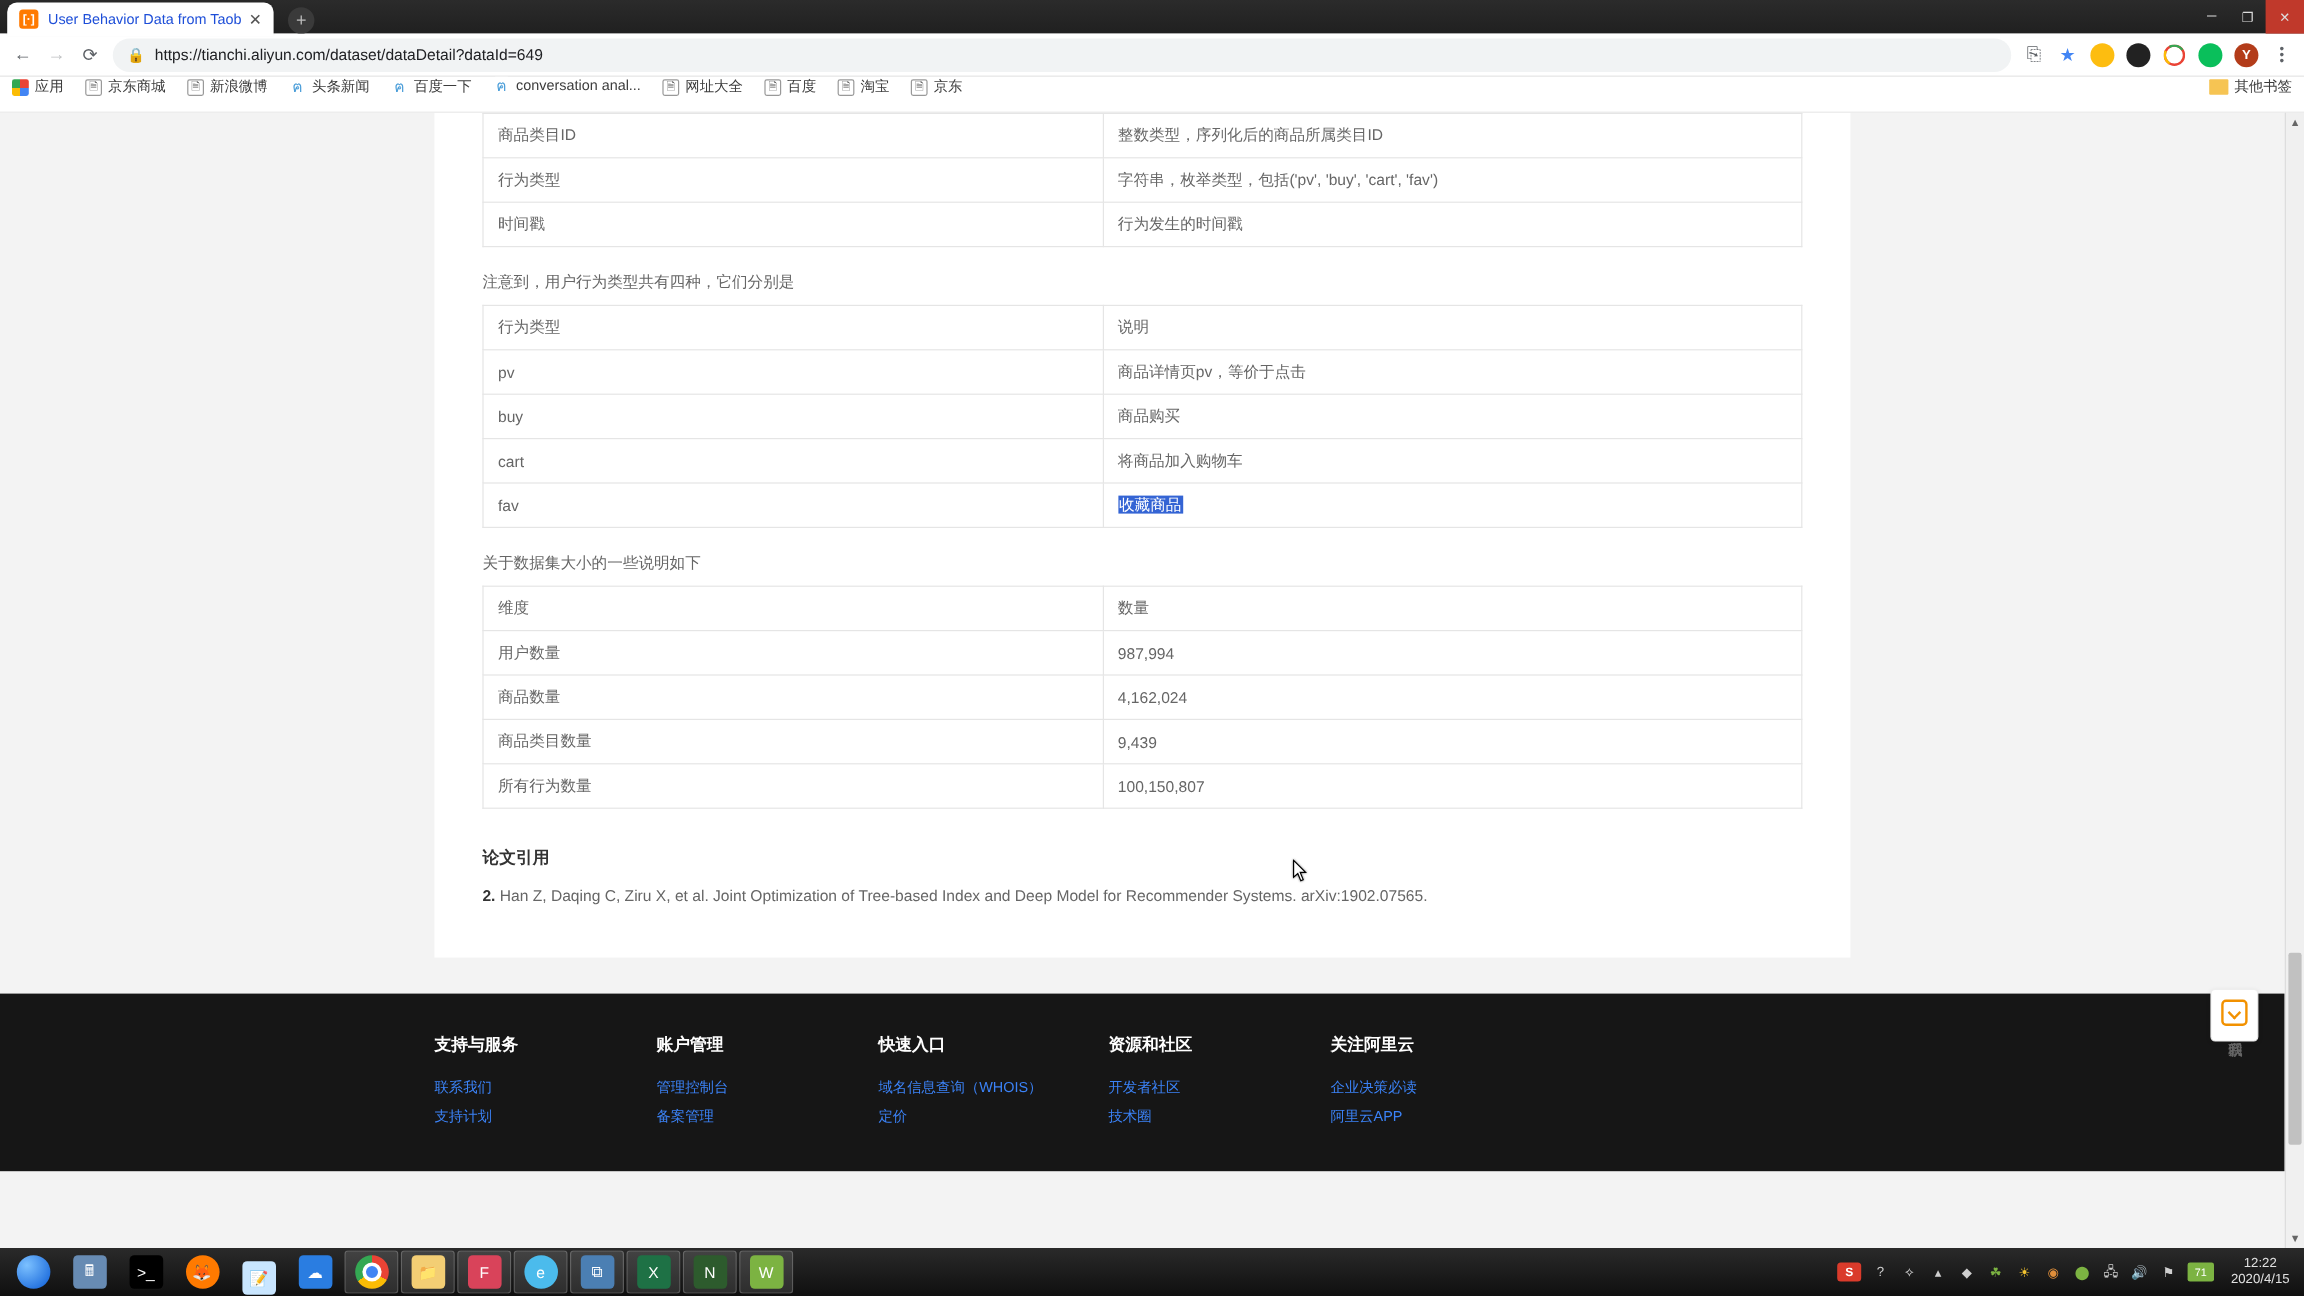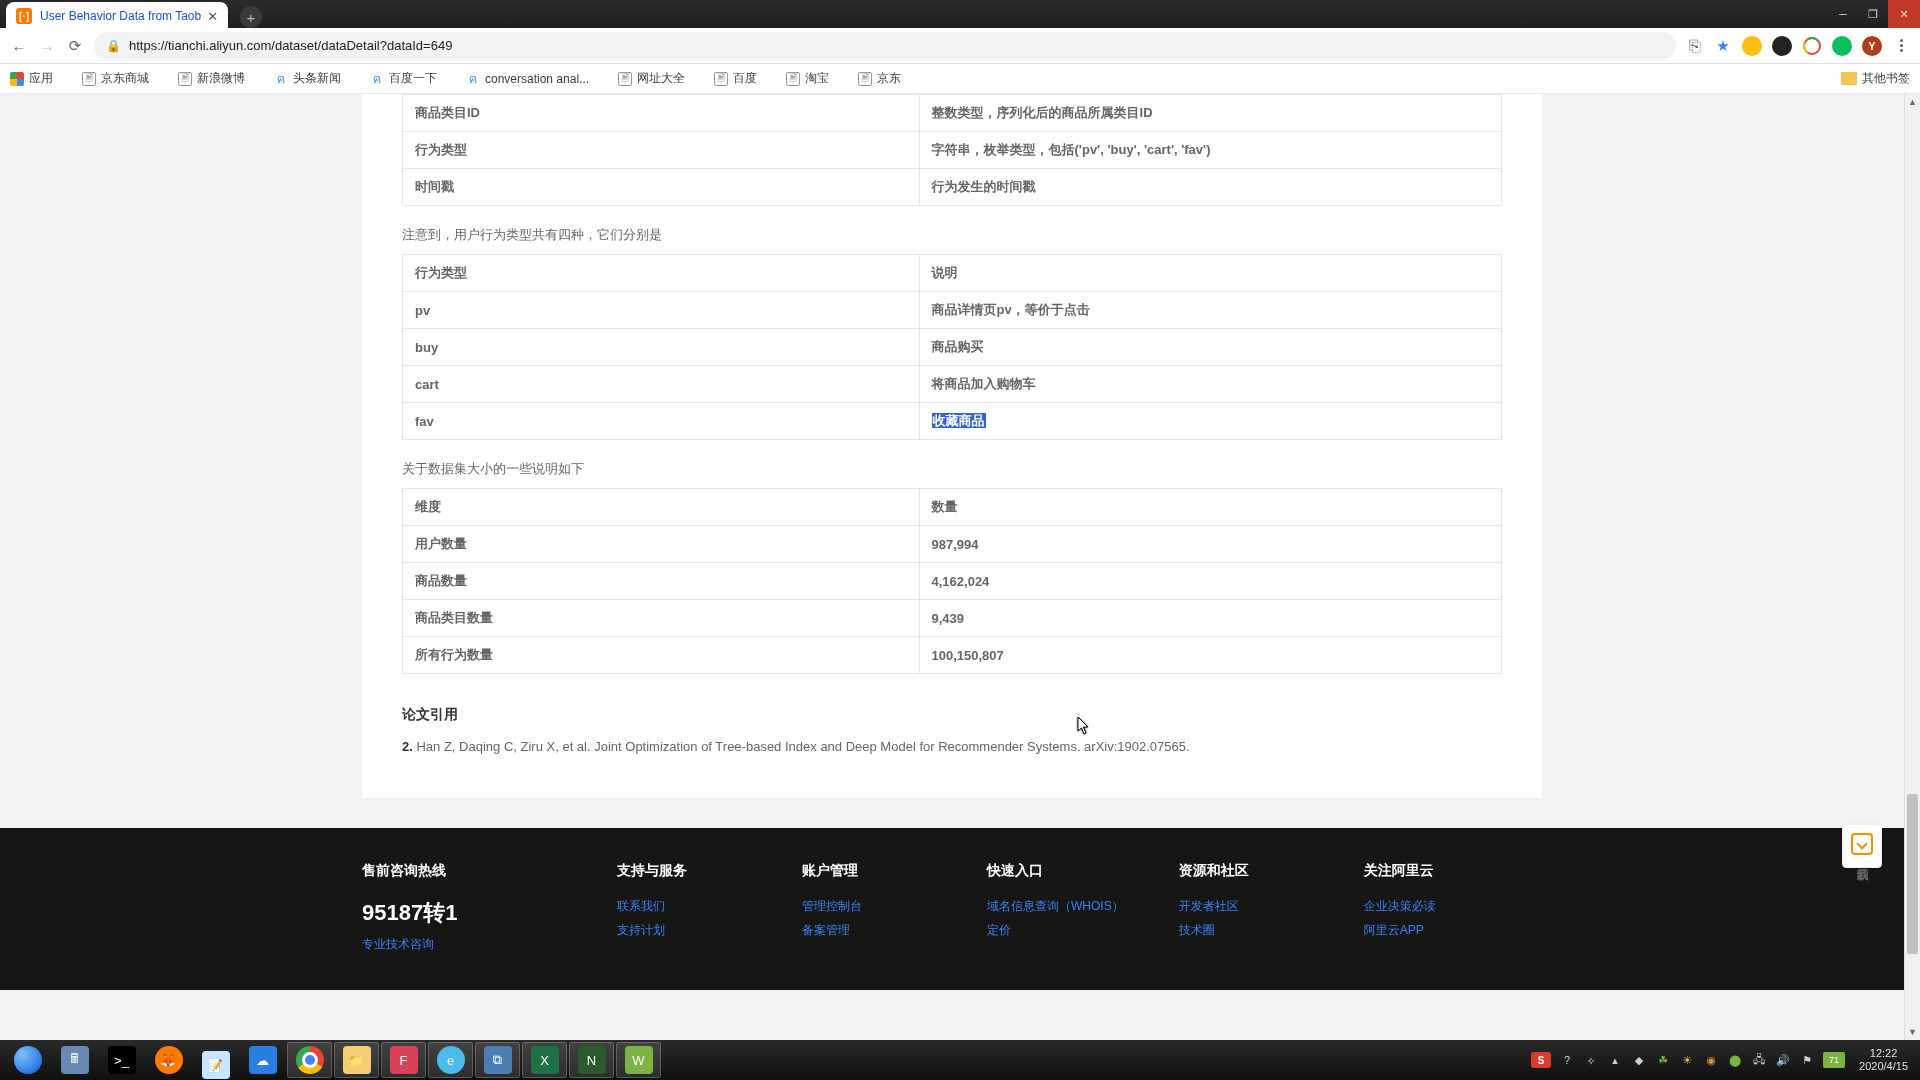--- a/index.html
+++ b/index.html
@@ -23,34 +23,34 @@
 .addrrow .icon { width:18px; height:18px; color:#5f6368; display:flex; align-items:center; justify-content:center; font-size:15px; }
 .urlbox { flex:1; height:28px; border-radius:14px; background:#f1f3f4; display:flex; align-items:center; padding:0 12px; gap:8px; }
 .urlbox .lock { color:#5f6368; font-size:12px; }
 .urlbox .url { font-size:13px; color:#202124; }
 .addrrow .right-icons { display:flex; gap:10px; align-items:center; }
 .ext { width:20px; height:20px; border-radius:50%; }
 .ext.y{background:#fdbd10} .ext.b{background:#222} .ext.r{display:flex;align-items:center;justify-content:center} .ext.g{background:#0abf5b} .ext.p{background:#b33c1a;color:#fff;display:flex;align-items:center;justify-content:center;font-size:11px;font-weight:bold;}
 .menu-dots{display:flex;flex-direction:column;gap:2px;} .menu-dots span{width:3px;height:3px;background:#5f6368;border-radius:50%;}
 
 
-.bookbar { height:30px; background:#fff; display:flex; align-items:center; padding:0 10px; gap:29px; border-bottom:1px solid #e8e8e8; }
+.bookbar { height:30px; background:#fff; display:flex; align-items:flex-start; padding:0 10px; gap:18px; border-bottom:1px solid #e8e8e8; }
 .bookbar .bk { display:flex; align-items:center; gap:5px; font-size:12px; color:#3c3c3c; }
 .bookbar .bkicon { width:14px; height:14px; border:1px solid #999; border-radius:2px; display:flex; align-items:center; justify-content:center; font-size:9px; color:#555; background:#fff; }
 .bookbar .bkicon.apps{background:repeating-conic-gradient(#ea4335 0 25%,#4285f4 0 50%,#fbbc05 0 75%,#34a853 0 100%);border:none;}
 .bookbar .bkicon.paw{border:none;color:#4b9ed9;font-size:13px;}
 .bookbar .spacer{flex:1}
 .bookbar .folder{width:16px;height:13px;background:#f6c453;border-radius:1px;}
 
 
 .page { position:absolute; top:94px; bottom:40px; left:0; right:16px; overflow:hidden; background:#f3f3f3; }
 .contentcard { background:#fff; width:1180px; margin:0 auto; padding:0 40px 40px; }
 .note { font-size:13px; color:#666; margin:20px 0 10px; }
 table.data { width:100%; border-collapse:collapse; margin-bottom:8px; }
-table.data td { border:1px solid #e5e5e5; padding:9px 12px; font-size:13px; color:#666;font-weight:bold; }
+table.data td { border:1px solid #e5e5e5; padding:9px 12px; font-size:13px; color:#666; }
 table.data td.k { width:47%; }
 .hl { background:#3464d4; color:#fff; padding:0 1px; }
 
 .refs h4 { font-size:14px; font-weight:bold; color:#333; margin:32px 0 12px; }
 .refs p { font-size:13px; color:#666; line-height:1.7; }
 .refs b { color:#333; }
 
 
 .footer { background:#161616; color:#c7c7c7; padding:34px 0 30px; margin-top:30px; }
 .footer .wrap { width:1180px; margin:0 auto; display:flex; gap:55px; }
@@ -259,25 +259,20 @@
       </table>
 
     <div class="refs">
       <h4>论文引用</h4>
       <p><b>2.</b> <span>Han Z, Daqing C, Ziru X, et al. Joint Optimization of Tree-based Index and Deep Model for Recommender Systems. arXiv:1902.07565.</span></p>
     </div>
   </div>
 
   <div class="footer">
     <div class="wrap">
-      <div class="fcol hot">
-        <h5>售前咨询热线</h5>
-        <div class="hotline-num">95187转1</div>
-        <span class="small">专业技术咨询</span>
-      </div>
       <div class="fcol">
           <h5>支持与服务</h5>
           <a>联系我们</a>
           <a>支持计划</a>
         </div>
       <div class="fcol">
           <h5>账户管理</h5>
           <a>管理控制台</a>
           <a>备案管理</a>
         </div>

